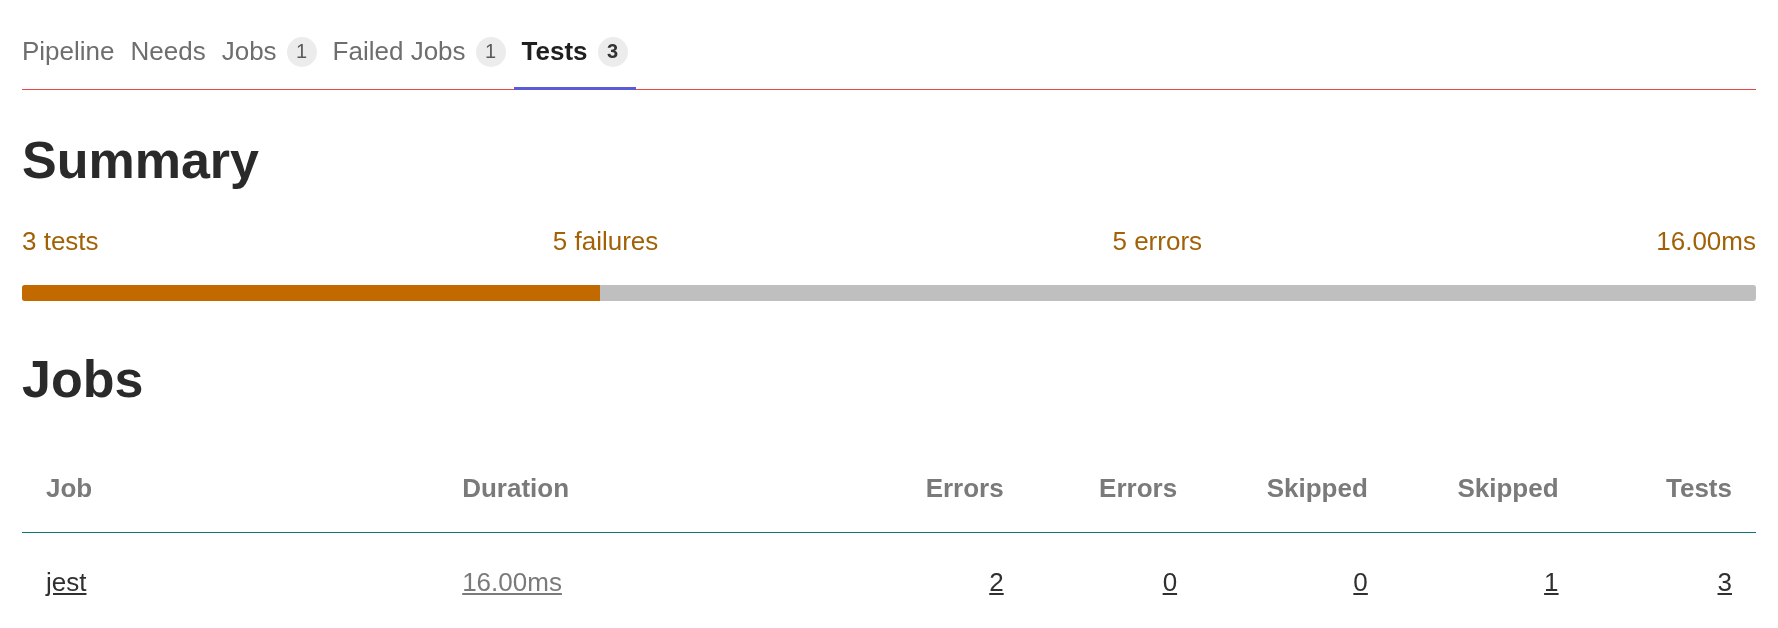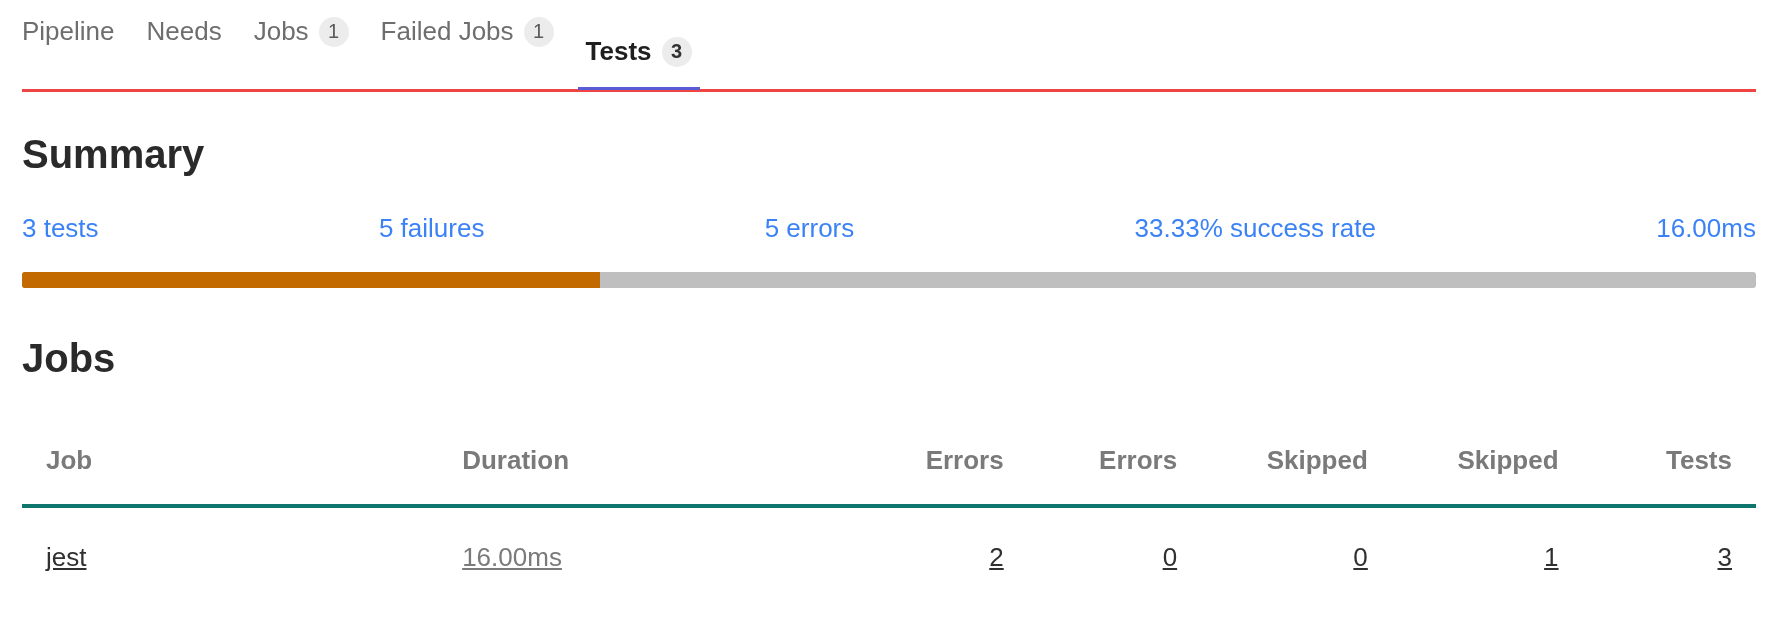--- a/index.html
+++ b/index.html
@@ -8,24 +8,24 @@
       background: #fff;
       color: #1f1f1f;
       width: 1778px;
       padding: 0 22px;
       font-size: 24px;
     }
 
     
     .tabs {
       display: flex;
-      gap: 32px;
-      align-items: flex-start;
+      gap: 16px;
+      align-items: flex-end;
       padding: 16px 0 22px;
-      border-bottom: 3px solid #ef4444;
+      border-bottom: 1px solid #ef4444;
       margin-bottom: 40px;
     }
     .tab {
       display: flex;
       align-items: center;
       gap: 10px;
       font-size: 26px;
       color: #6e6e6e;
       cursor: pointer;
       position: relative;
@@ -53,32 +53,32 @@
       display: inline-flex;
       align-items: center;
       justify-content: center;
       font-size: 20px;
       font-weight: 500;
     }
     .tab.active .badge { color: #333; font-weight: 700; }
 
     
     h2.section-title {
-      font-size: 40px;
+      font-size: 52px;
       font-weight: 700;
       color: #2a2a2a;
       margin-bottom: 36px;
     }
 
     
     .summary-stats {
       display: flex;
       justify-content: space-between;
       font-size: 26px;
-      color: #3b82f6;
+      color: #a16207;
       margin-bottom: 28px;
     }
 
     
     .progress {
       height: 16px;
       width: 100%;
       background: #bfbfbf;
       border-radius: 3px;
       overflow: hidden;
@@ -93,21 +93,21 @@
     table.jobs-table {
       width: 100%;
       border-collapse: collapse;
       font-size: 26px;
     }
     table.jobs-table th {
       text-align: left;
       color: #7a7a7a;
       font-weight: 600;
       padding: 28px 24px;
-      border-bottom: 4px solid #0f766e;
+      border-bottom: 1px solid #0f766e;
     }
     table.jobs-table th.num, table.jobs-table td.num {
       text-align: right;
     }
     table.jobs-table td {
       padding: 34px 24px;
       color: #303030;
       text-decoration: underline;
     }
     table.jobs-table td.muted { color: #7a7a7a; }
@@ -135,21 +135,20 @@
     <span class="badge">3</span>
   </div>
 </div>
 
 <h2 class="section-title">Summary</h2>
 
 <div class="summary-stats">
   <span>3 tests</span>
   <span>5 failures</span>
   <span>5 errors</span>
-  <span>33.33% success rate</span>
   <span>16.00ms</span>
 </div>
 
 <div class="progress">
   <div class="progress-fill" id="progress-fill" style="width: 33.33%;"></div>
 </div>
 
 <h2 class="section-title">Jobs</h2>
 
 <table class="jobs-table">

